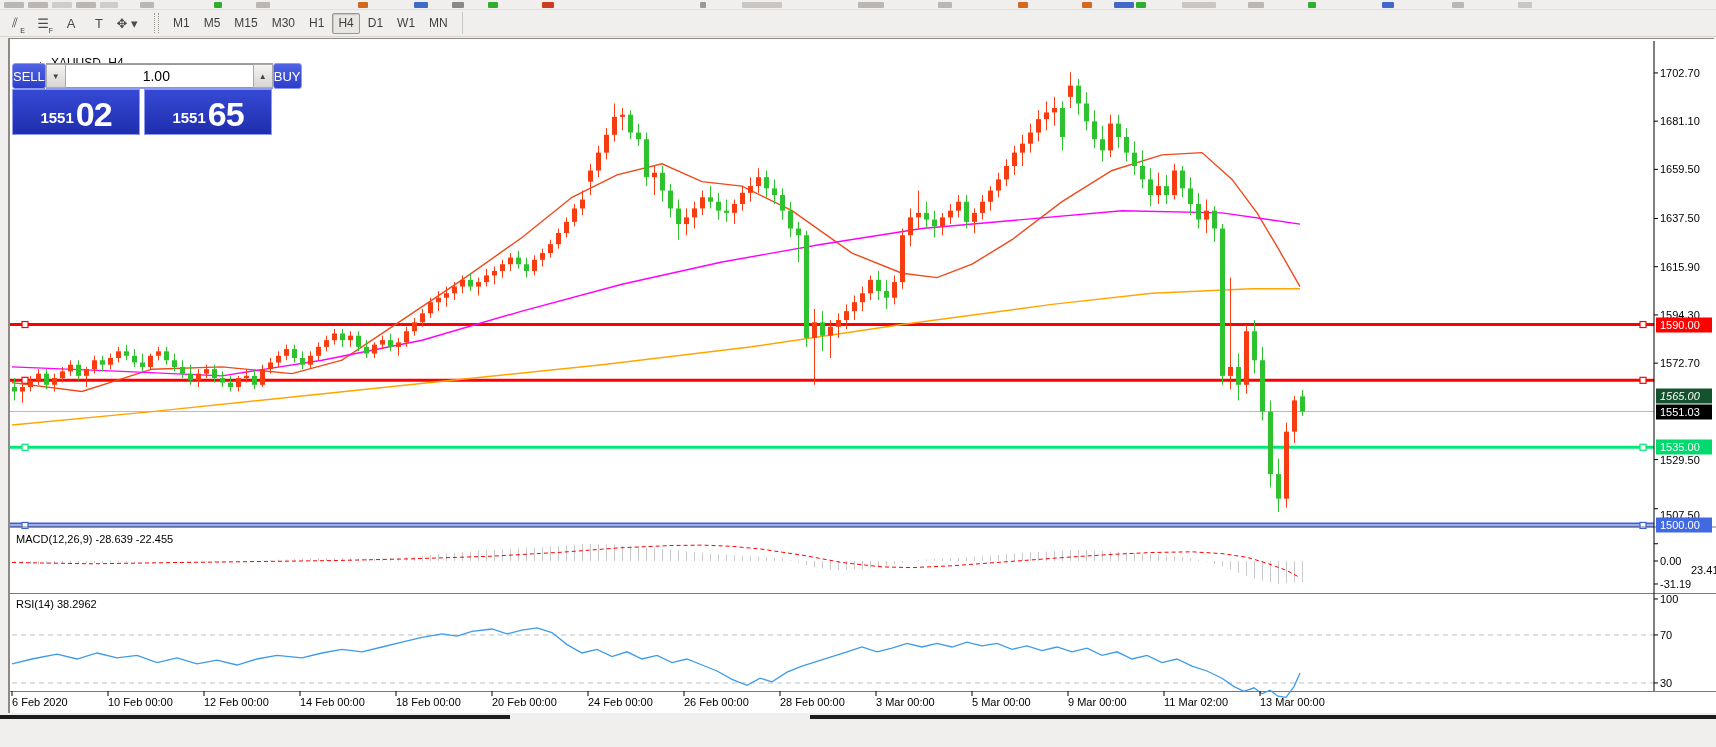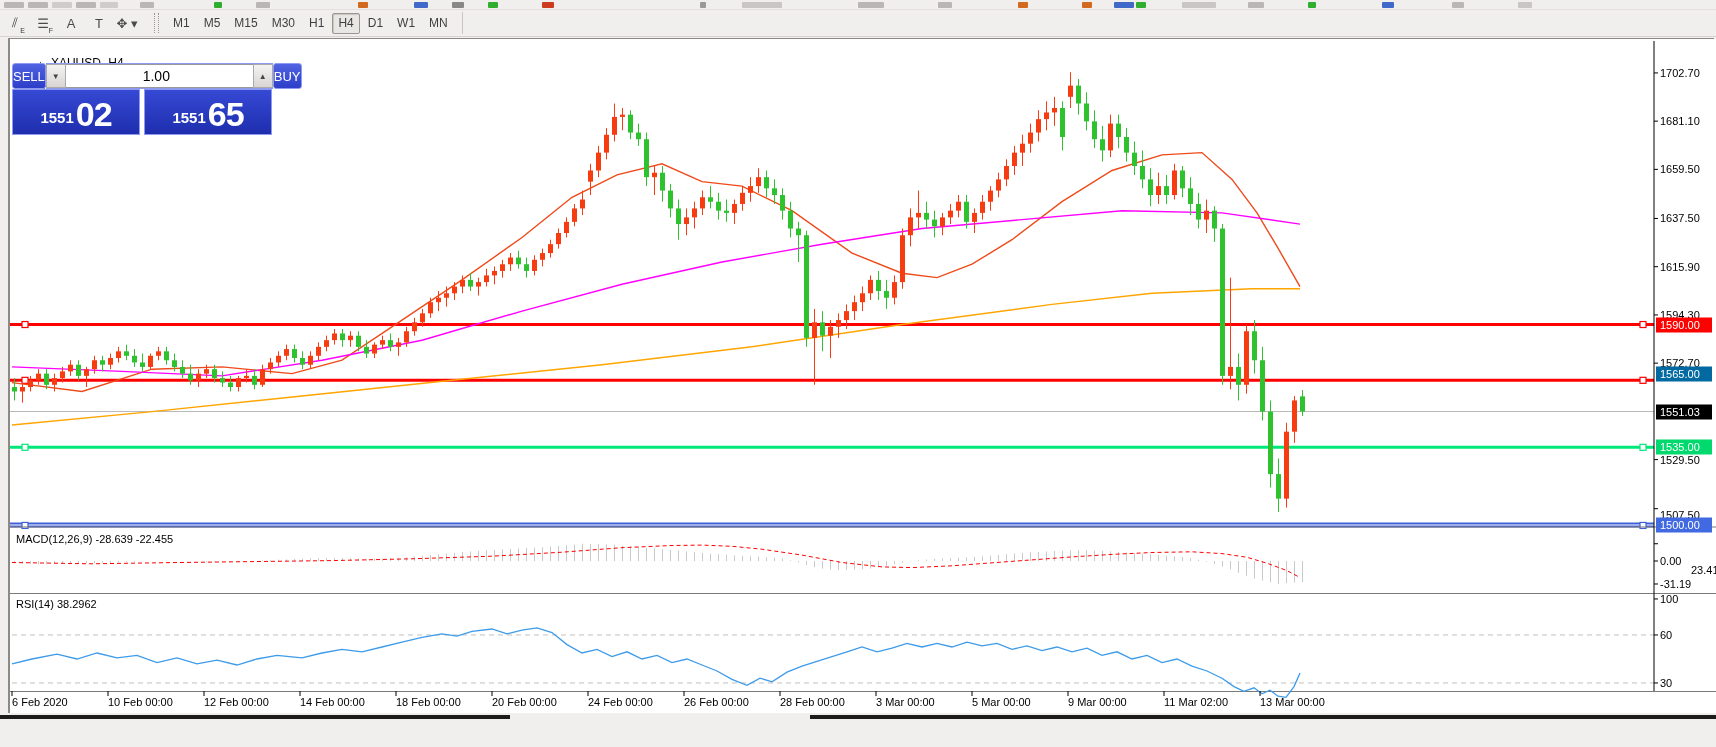--- a/index.html
+++ b/index.html
@@ -698,24 +698,24 @@
         <div class="axis-label" style="top: 179.482px;">1637.50</div>
         <div class="axis-label" style="top: 227.703px;">1615.90</div>
         <div class="axis-label" style="top: 275.924px;">1594.30</div>
         <div class="axis-label" style="top: 324.146px;">1572.70</div>
         <div class="axis-label" style="top: 420.589px;">1529.50</div>
         <div class="axis-label" style="top: 476px; text-align: right;">1507.50</div>
         <div class="axis-label" style="top: 531px; margin-left: 31px;">23.416</div>
         <div class="axis-label" style="top: 522px;">0.00</div>
         <div class="axis-label" style="top: 544.997px;">-31.19</div>
         <div class="axis-label" style="top: 559.96px;">100</div>
-        <div class="axis-label" style="top: 595.96px;">60</div>
+        <div class="axis-label" style="top: 595.96px;">70</div>
         <div class="axis-label" style="top: 643.96px;">30</div>
         <div class="axis-badge" style="top: 285.524px; background: rgb(255, 0, 0);">1590.00</div>
-        <div class="axis-badge" style="top: 335px; background: #0369a1;">1565.00</div>
+        <div class="axis-badge" style="top: 357px; background: #14532d; font-style: italic;">1565.00</div>
         <div class="axis-badge" style="top: 372.523px; background: rgb(0, 0, 0);">1551.03</div>
         <div class="axis-badge" style="top: 408.31px; background: rgb(0, 217, 109);">1535.00</div>
         <div class="axis-badge" style="top: 486.446px; background: rgb(65, 105, 225);">1500.00</div>
         <div class="date-label" style="left: 2px;">6 Feb 2020</div>
         <div class="date-label" style="left: 98px;">10 Feb 00:00</div>
         <div class="date-label" style="left: 194px;">12 Feb 00:00</div>
         <div class="date-label" style="left: 290px;">14 Feb 00:00</div>
         <div class="date-label" style="left: 386px;">18 Feb 00:00</div>
         <div class="date-label" style="left: 482px;">20 Feb 00:00</div>
         <div class="date-label" style="left: 578px;">24 Feb 00:00</div>

